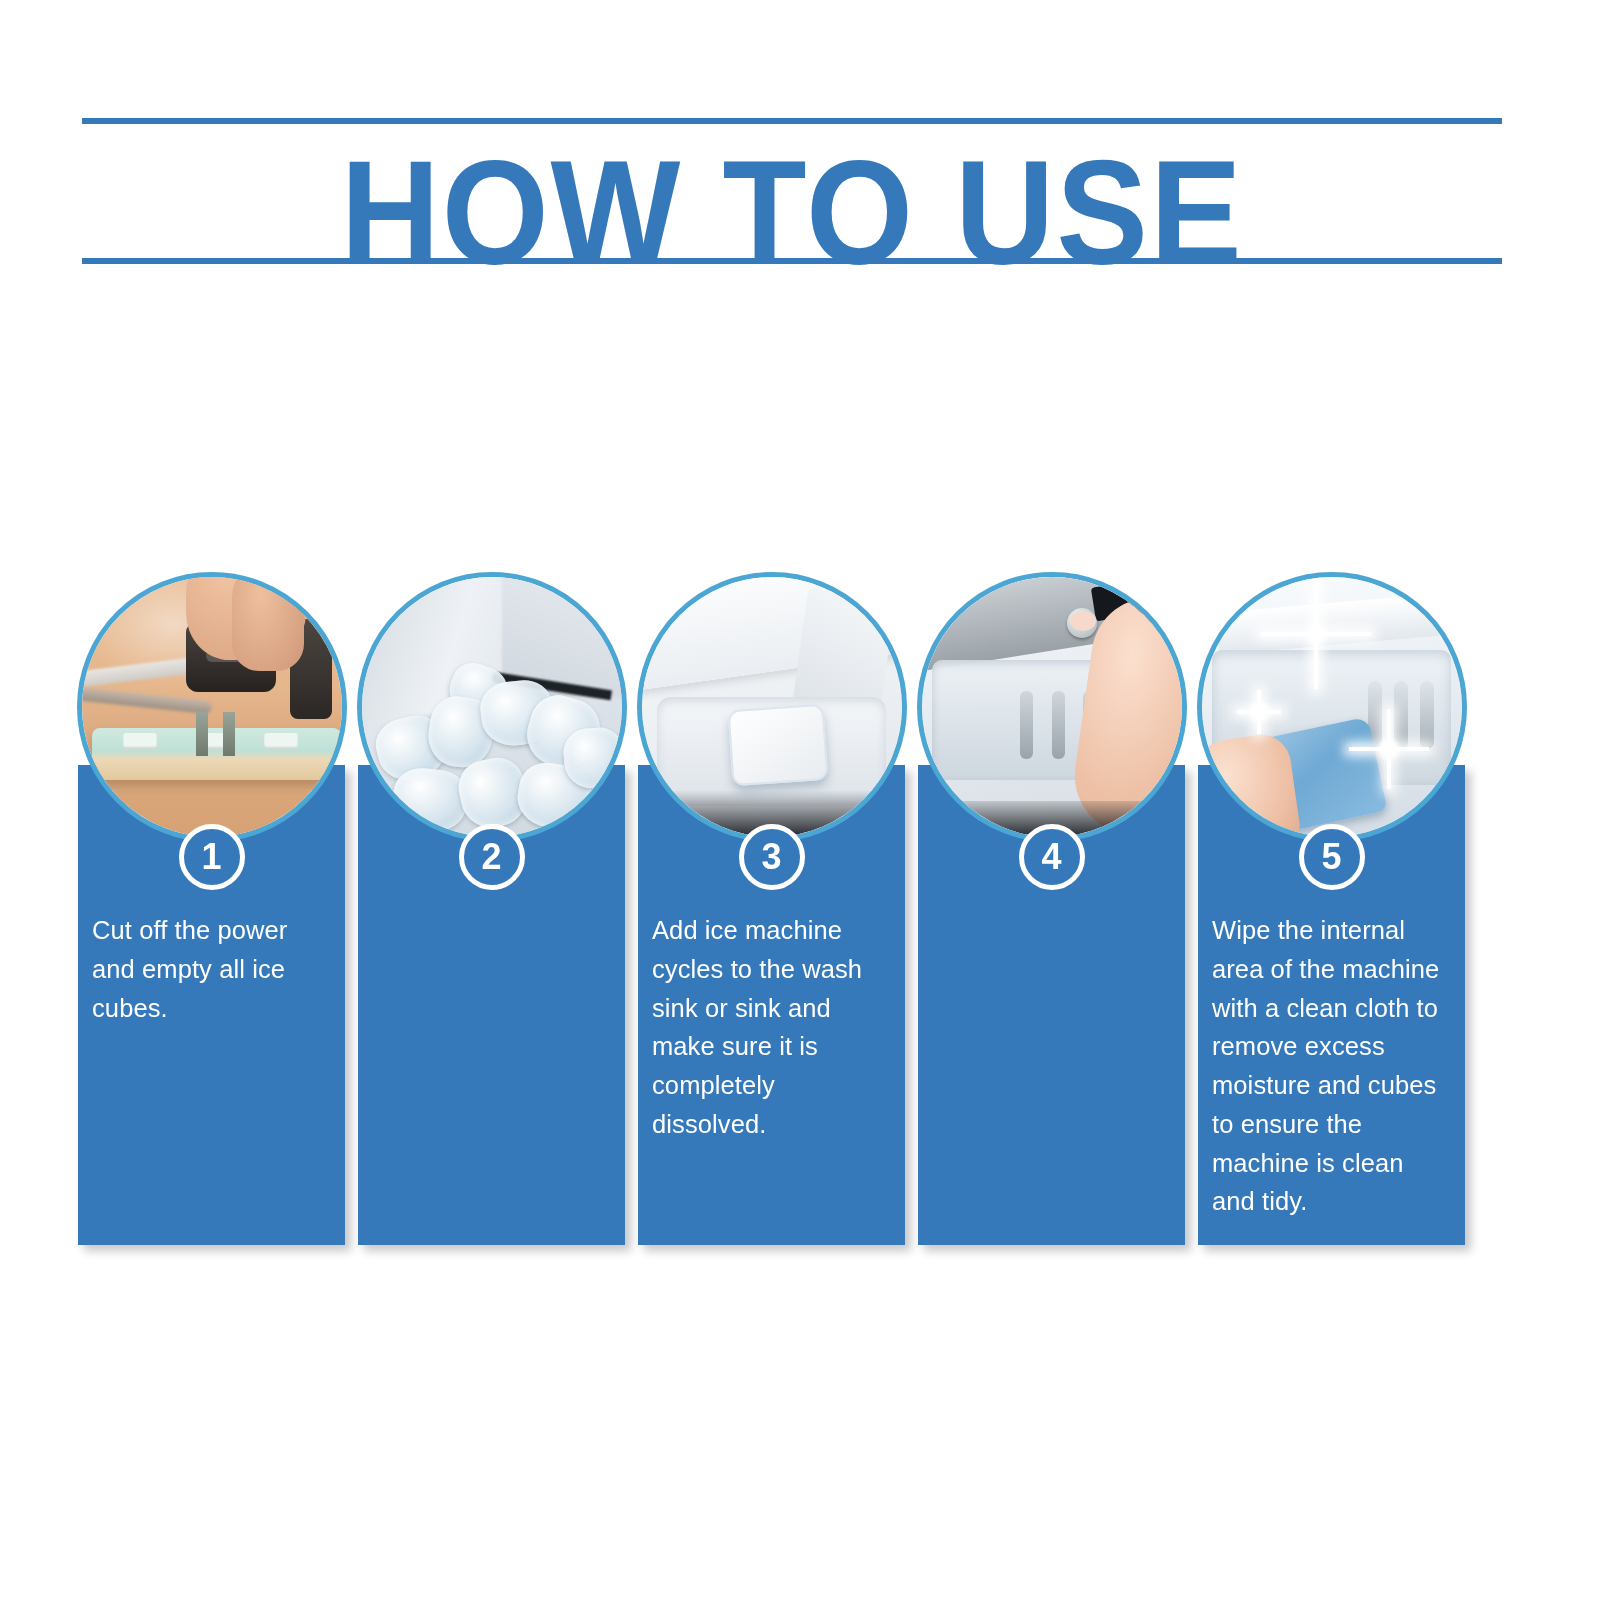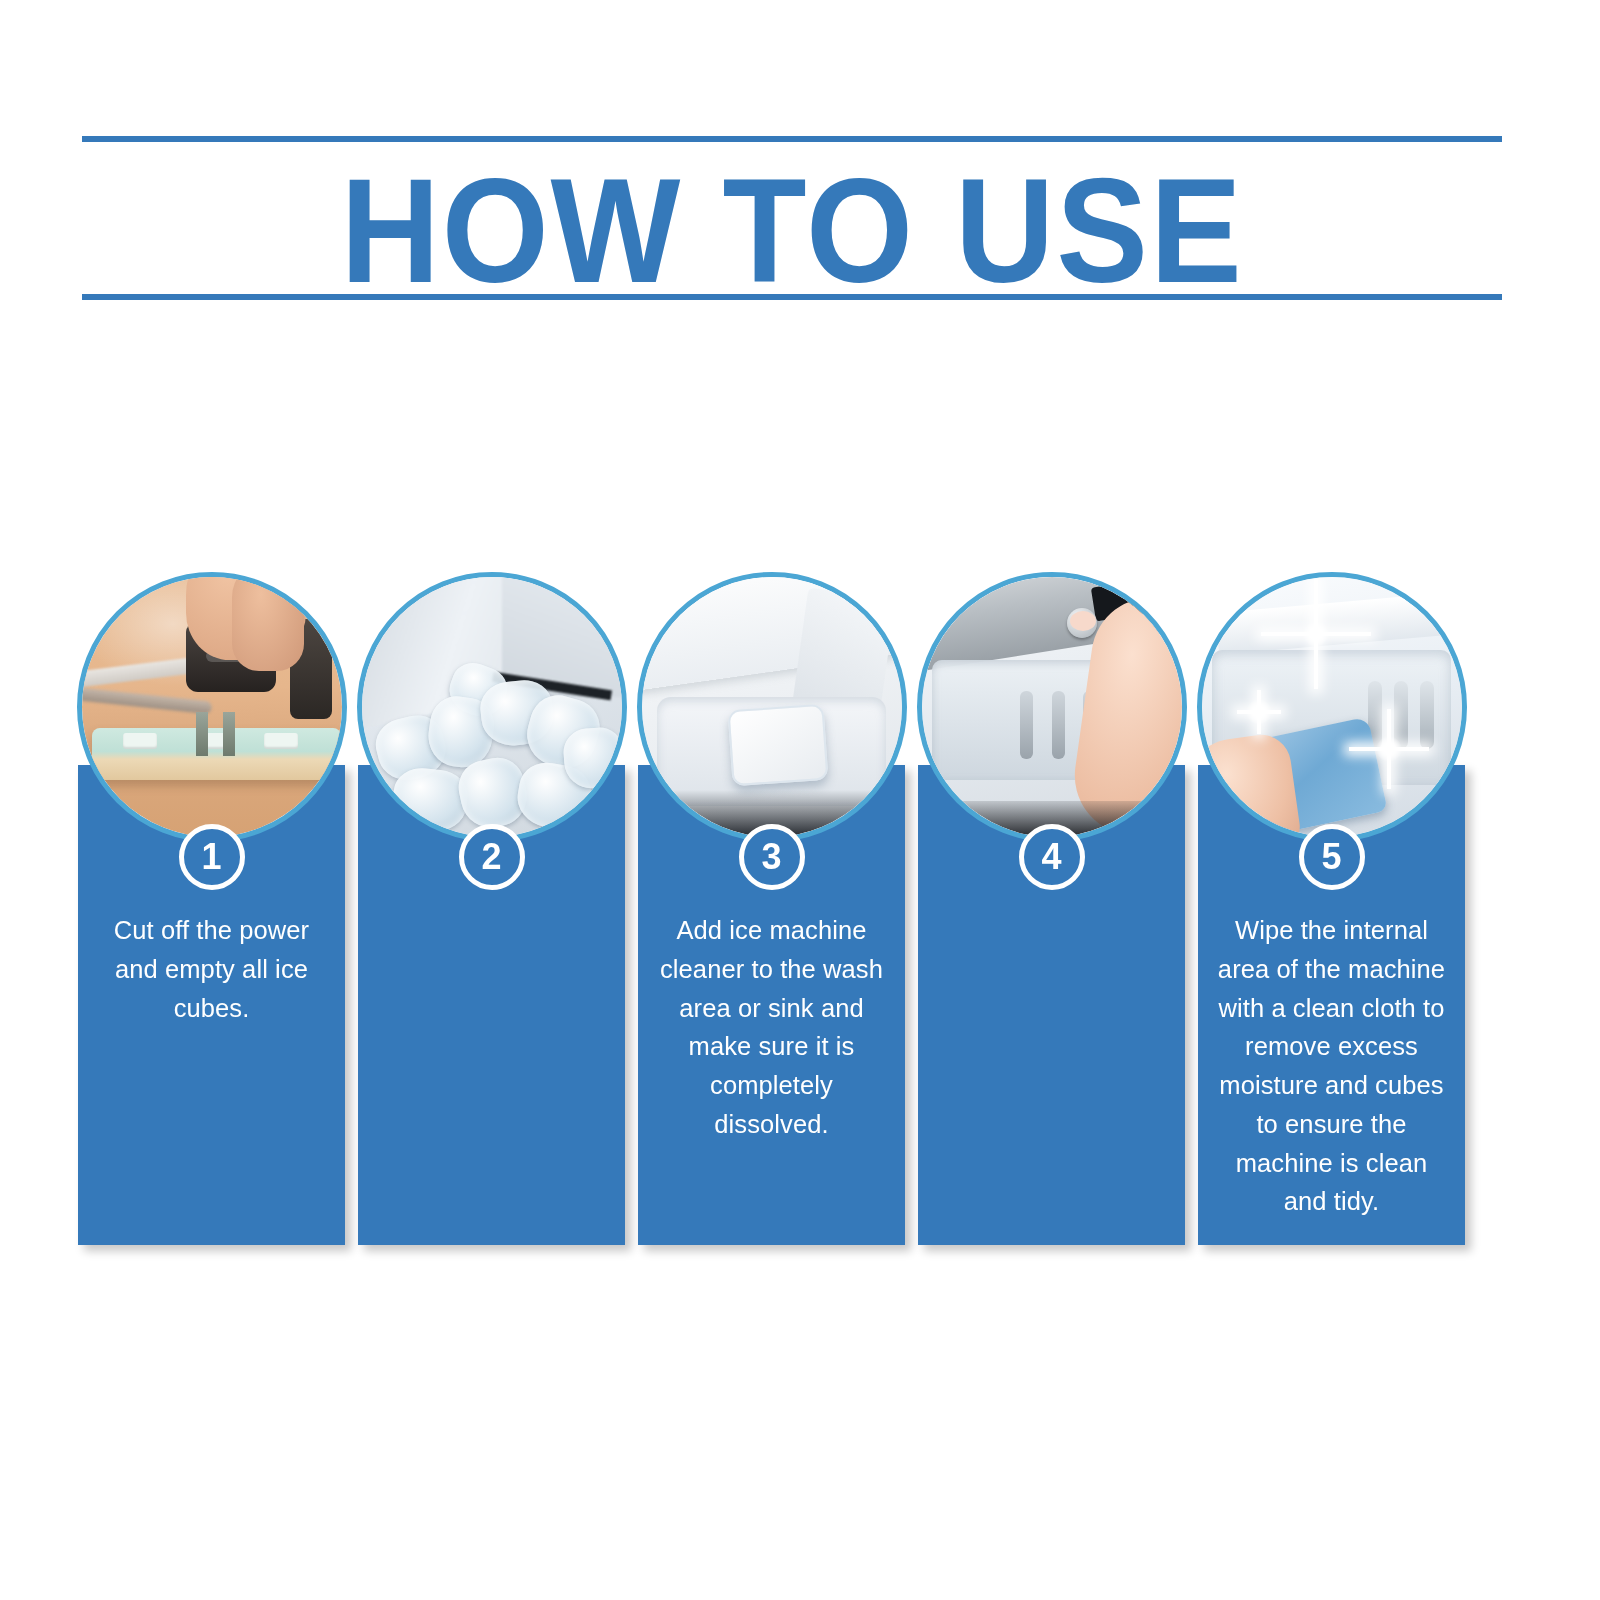--- a/index.html
+++ b/index.html
@@ -12,23 +12,23 @@
     height: 1600px;
     font-family: "Liberation Sans", sans-serif;
     position: relative;
     overflow: hidden;
   }
 
   
   .header {
     position: absolute;
     left: 82px;
-    top: 136px;
+    top: 118px;
     width: 1420px;
-    height: 164px;
+    height: 146px;
   }
   .rule {
     position: absolute;
     left: 0;
     width: 100%;
     height: 6px;
     background: #3579ba;
   }
   .rule-top { top: 0; }
   .rule-bottom { bottom: 0; }
@@ -345,21 +345,21 @@
 
   
   .caption {
     position: absolute;
     left: 14px;
     right: 14px;
     top: 146px;
     color: #ffffff;
     font-size: 25.5px;
     line-height: 1.52;
-    text-align: center;
+    text-align: left;
     letter-spacing: .1px;
   }
 </style>
 </head>
 <body>
 
 <div class="header">
   <div class="rule rule-top"></div>
   <div class="page-title">HOW TO USE</div>
   <div class="rule rule-bottom"></div>
@@ -412,21 +412,21 @@
     <div class="photo">
       <div class="photo-inner ph3">
         <div class="lid"></div>
         <div class="ridge"></div>
         <div class="basin"></div>
         <div class="tablet"></div>
         <div class="shadowband"></div>
       </div>
     </div>
     <div class="badge">3</div>
-    <div class="caption">Add ice machine cleaner to the wash area or sink and make sure it is completely dissolved.</div>
+    <div class="caption">Add ice machine cycles to the wash sink or sink and make sure it is completely dissolved.</div>
   </div>
 
   <div class="step step-3">
     <div class="photo">
       <div class="photo-inner ph4">
         <div class="steel"></div>
         <div class="display"></div>
         <div class="btn b1"></div>
           <div class="btn b2"></div>
           <div class="btn b3"></div>

